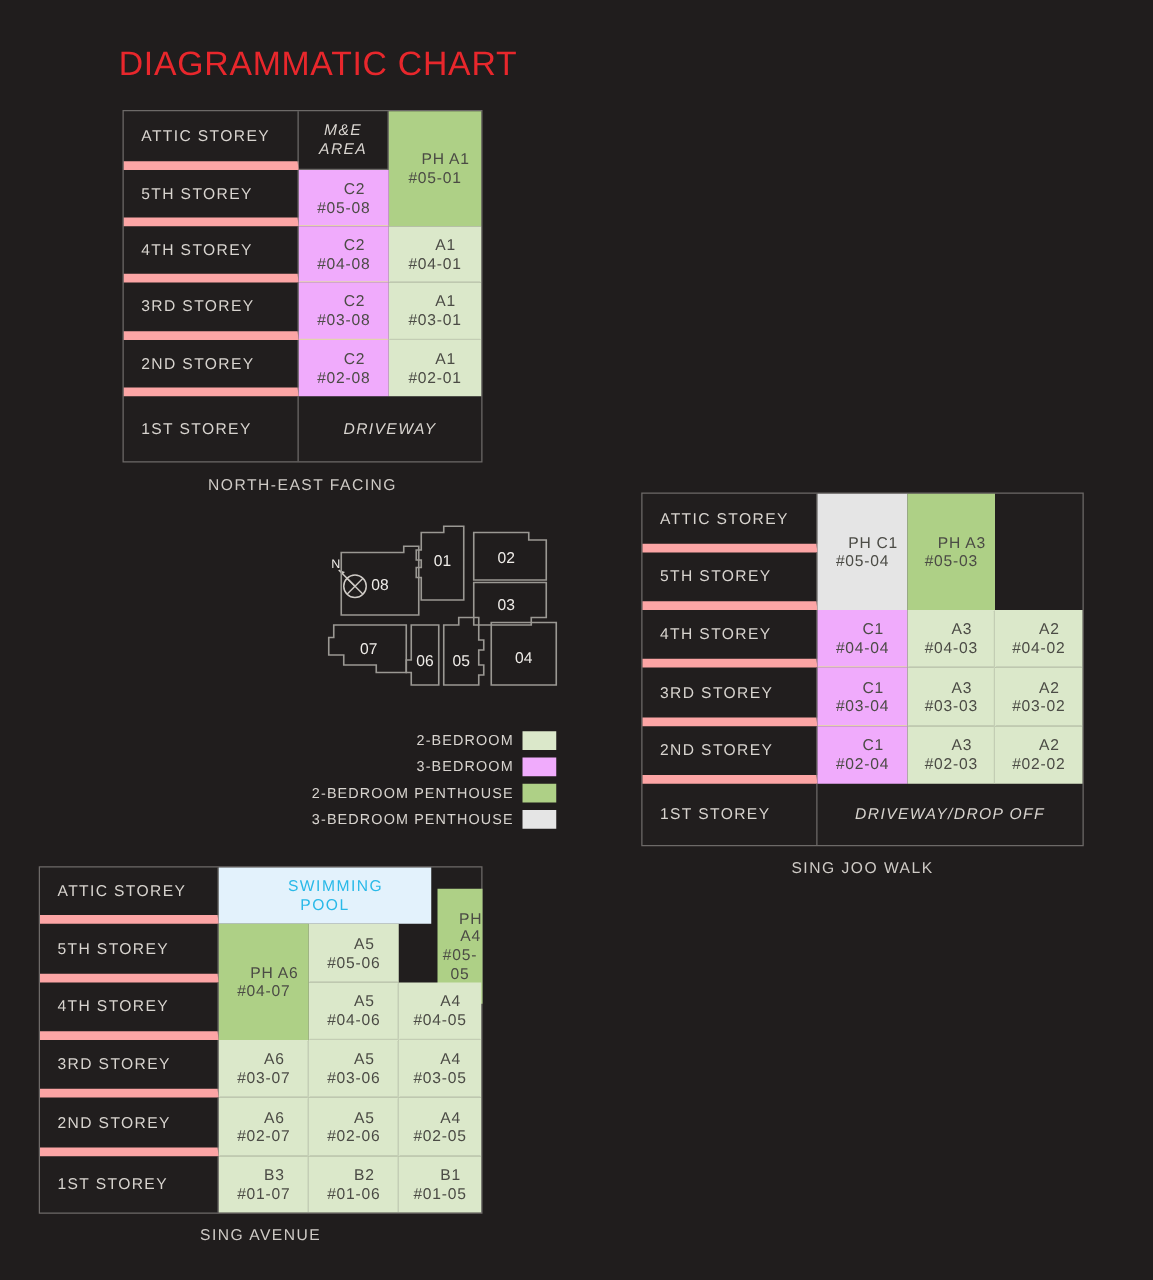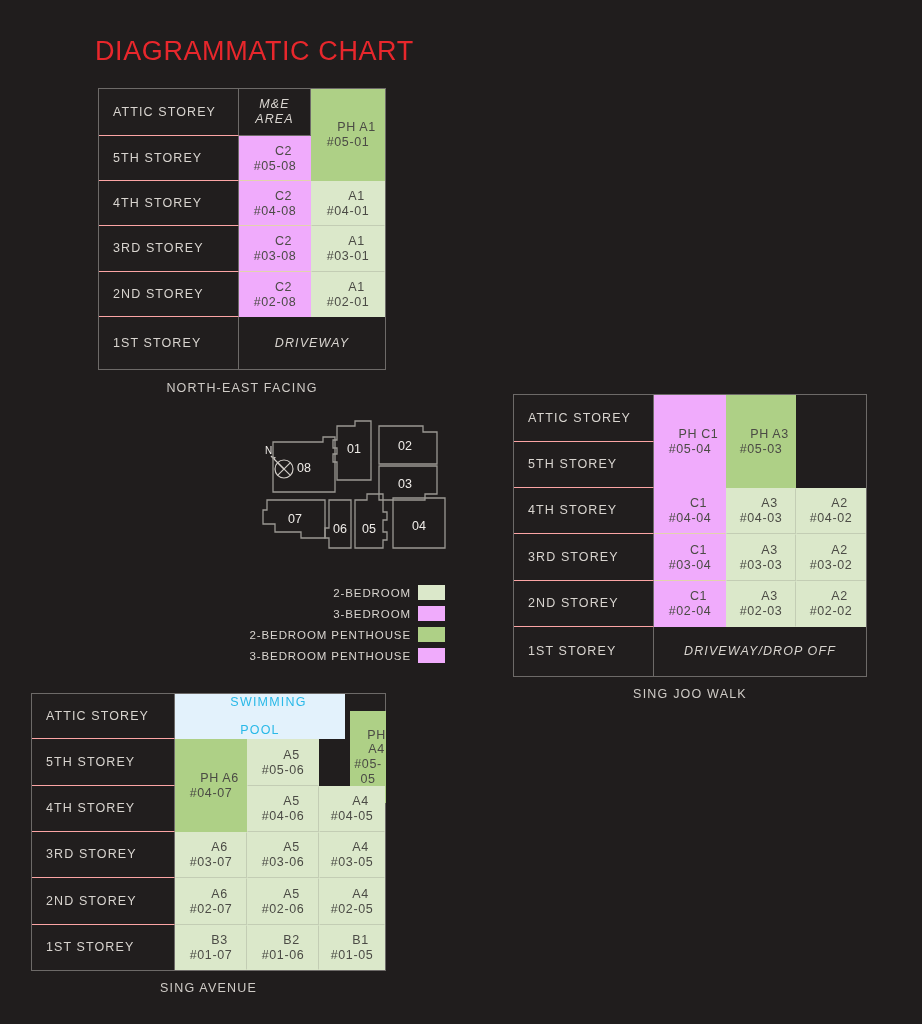--- a/index.html
+++ b/index.html
@@ -22,42 +22,42 @@
   .chart .grid{position:relative;width:100%;height:100%;
     border:1px solid #6d6a68;box-sizing:border-box;background:#211e1e;}
   .cell{position:absolute;box-sizing:border-box;
     display:flex;flex-direction:column;align-items:center;justify-content:center;
     text-align:center;line-height:1.18;overflow:hidden;}
   .cell .l1{display:block;}
   .cell .l2{display:block;}
 
   
   .storey{
-    border-bottom:1px solid #fca5a5;border-right:1px solid #6d6a68;
+    border-bottom:7px solid #fca5a5;border-right:1px solid #6d6a68;
     color:#d8d4cf;font-size:12.5px;letter-spacing:1.1px;
     align-items:flex-start;padding-left:14px;justify-content:center;
   }
   .storey.last{border-bottom:none;}
 
   
   .dark{color:#d8d4cf;font-size:12.5px;letter-spacing:1.1px;
         border-bottom:1px solid #6d6a68;border-right:1px solid #6d6a68;font-style:italic;}
   .dark.nob{border-bottom:none;}
   .dark.nor{border-right:none;}
 
   
   .unit{font-size:12px;letter-spacing:.6px;color:#4b4b45;
         border:1px solid rgba(255,255,255,0);}
   .unit .l1{font-size:12.5px;padding-left:17px;}
   .unit .l2{font-size:12.5px;}
 
   .c-2bed  {background:#dbe8ca;}
   .c-3bed  {background:#f0abfc;}
   .c-2bedph{background:#aed086;}
-  .c-3bedph{background:#f0abfc;}
+  .c-3bedph{background:#e5e5e5;}
   .c-pool  {background:#e3f2fc;color:#29b9e8;letter-spacing:1.2px;}
 
   .sep-r{border-right:1px solid #c3cdb4;}
   .sep-b{border-bottom:1px solid #c3cdb4;}
   .sep-bO{border-bottom:1px solid #e3d3ad;}
 
   
   .caption{position:absolute;font-size:12.5px;letter-spacing:1.2px;color:#cfcbc6;
            text-align:center;}
 
@@ -199,21 +199,21 @@
 <div class="chart" id="t3" style="left:31px;top:693px;width:355px;height:278px;">
   <div class="grid">
 
     <div class="cell storey" style="left:0;top:0;width:143px;height:45px;">ATTIC STOREY</div>
     <div class="cell storey" style="left:0;top:45px;width:143px;height:47px;">5TH STOREY</div>
     <div class="cell storey" style="left:0;top:92px;width:143px;height:46px;">4TH STOREY</div>
     <div class="cell storey" style="left:0;top:138px;width:143px;height:46px;">3RD STOREY</div>
     <div class="cell storey" style="left:0;top:184px;width:143px;height:47px;">2ND STOREY</div>
     <div class="cell storey last" style="left:0;top:231px;width:143px;height:45px;">1ST STOREY</div>
 
-    <div class="cell unit c-pool" style="left:143px;top:0;width:170px;height:45px;justify-content:space-between;">
+    <div class="cell unit c-pool" style="left:143px;top:0;width:170px;height:45px;">
       <span class="l1">SWIMMING</span>
       <span class="l2">POOL</span>
     </div>
     <div class="cell unit c-2bedph" style="left:318px;top:17px;width:36px;height:92px;">
       <span class="l1">PH A4</span>
       <span class="l2">#05-05</span>
     </div>
 
     <div class="cell unit c-2bedph" style="left:143px;top:45px;width:72px;height:93px;">
       <span class="l1">PH A6</span>

